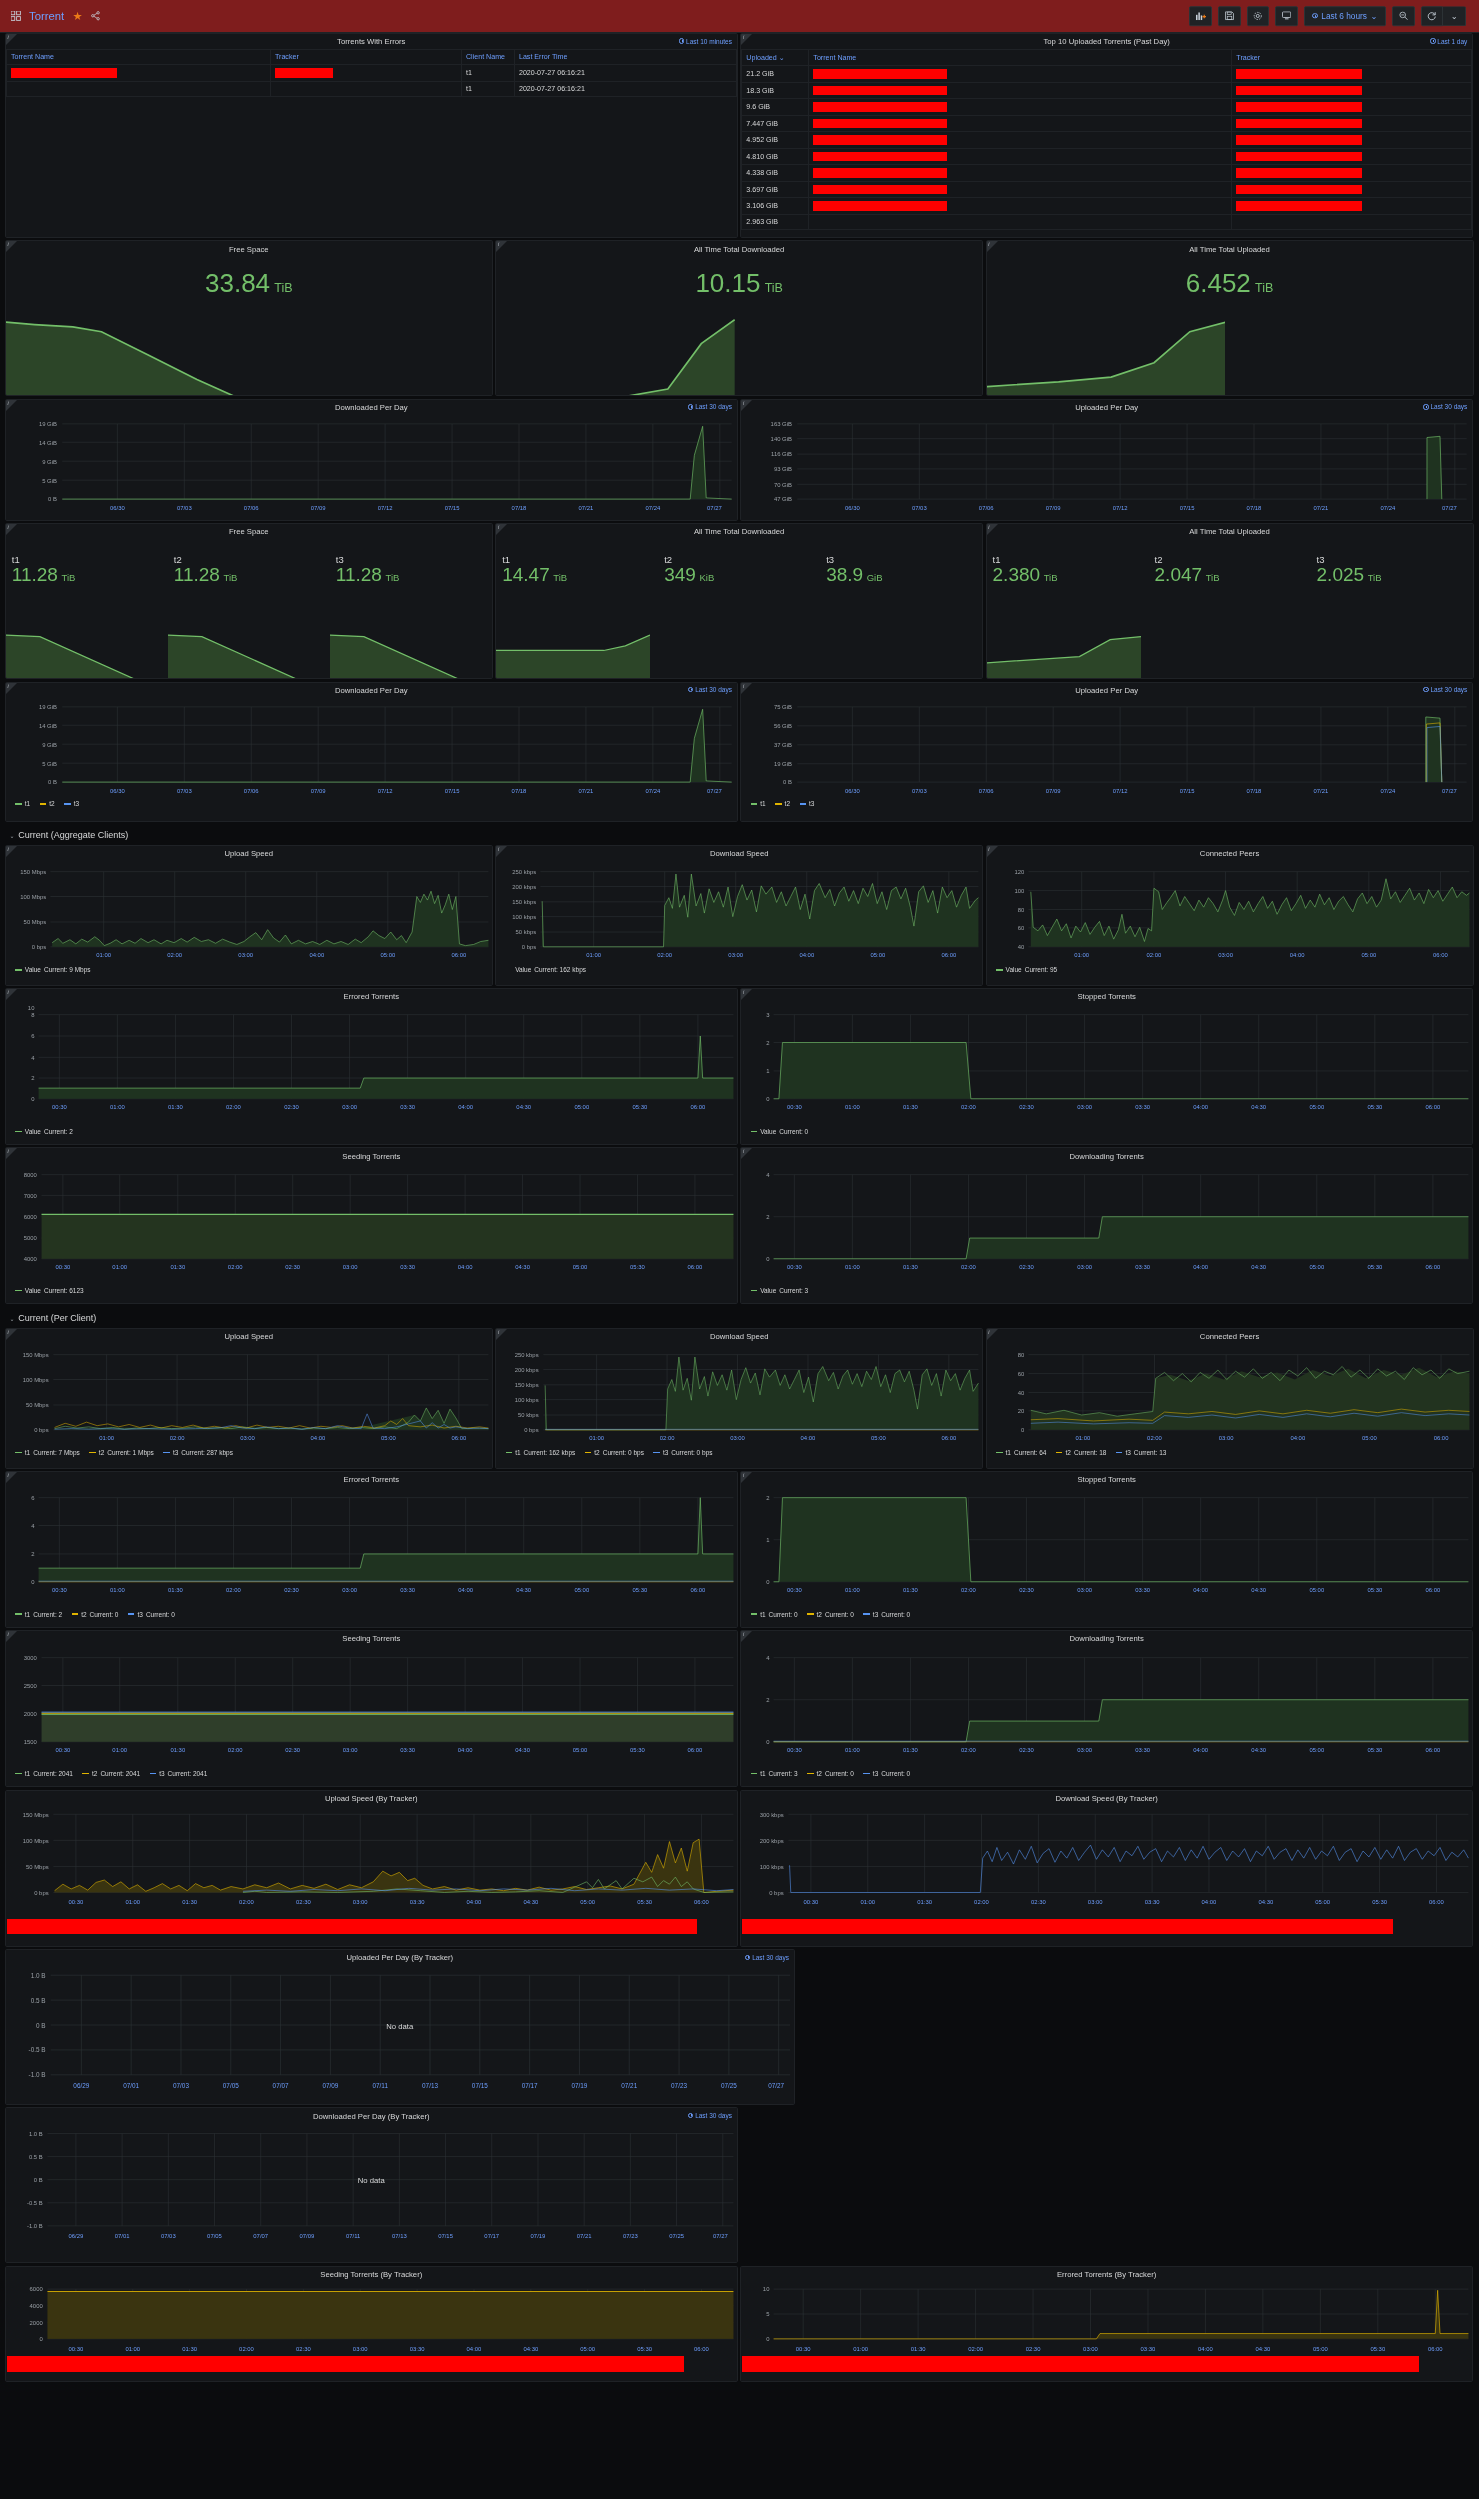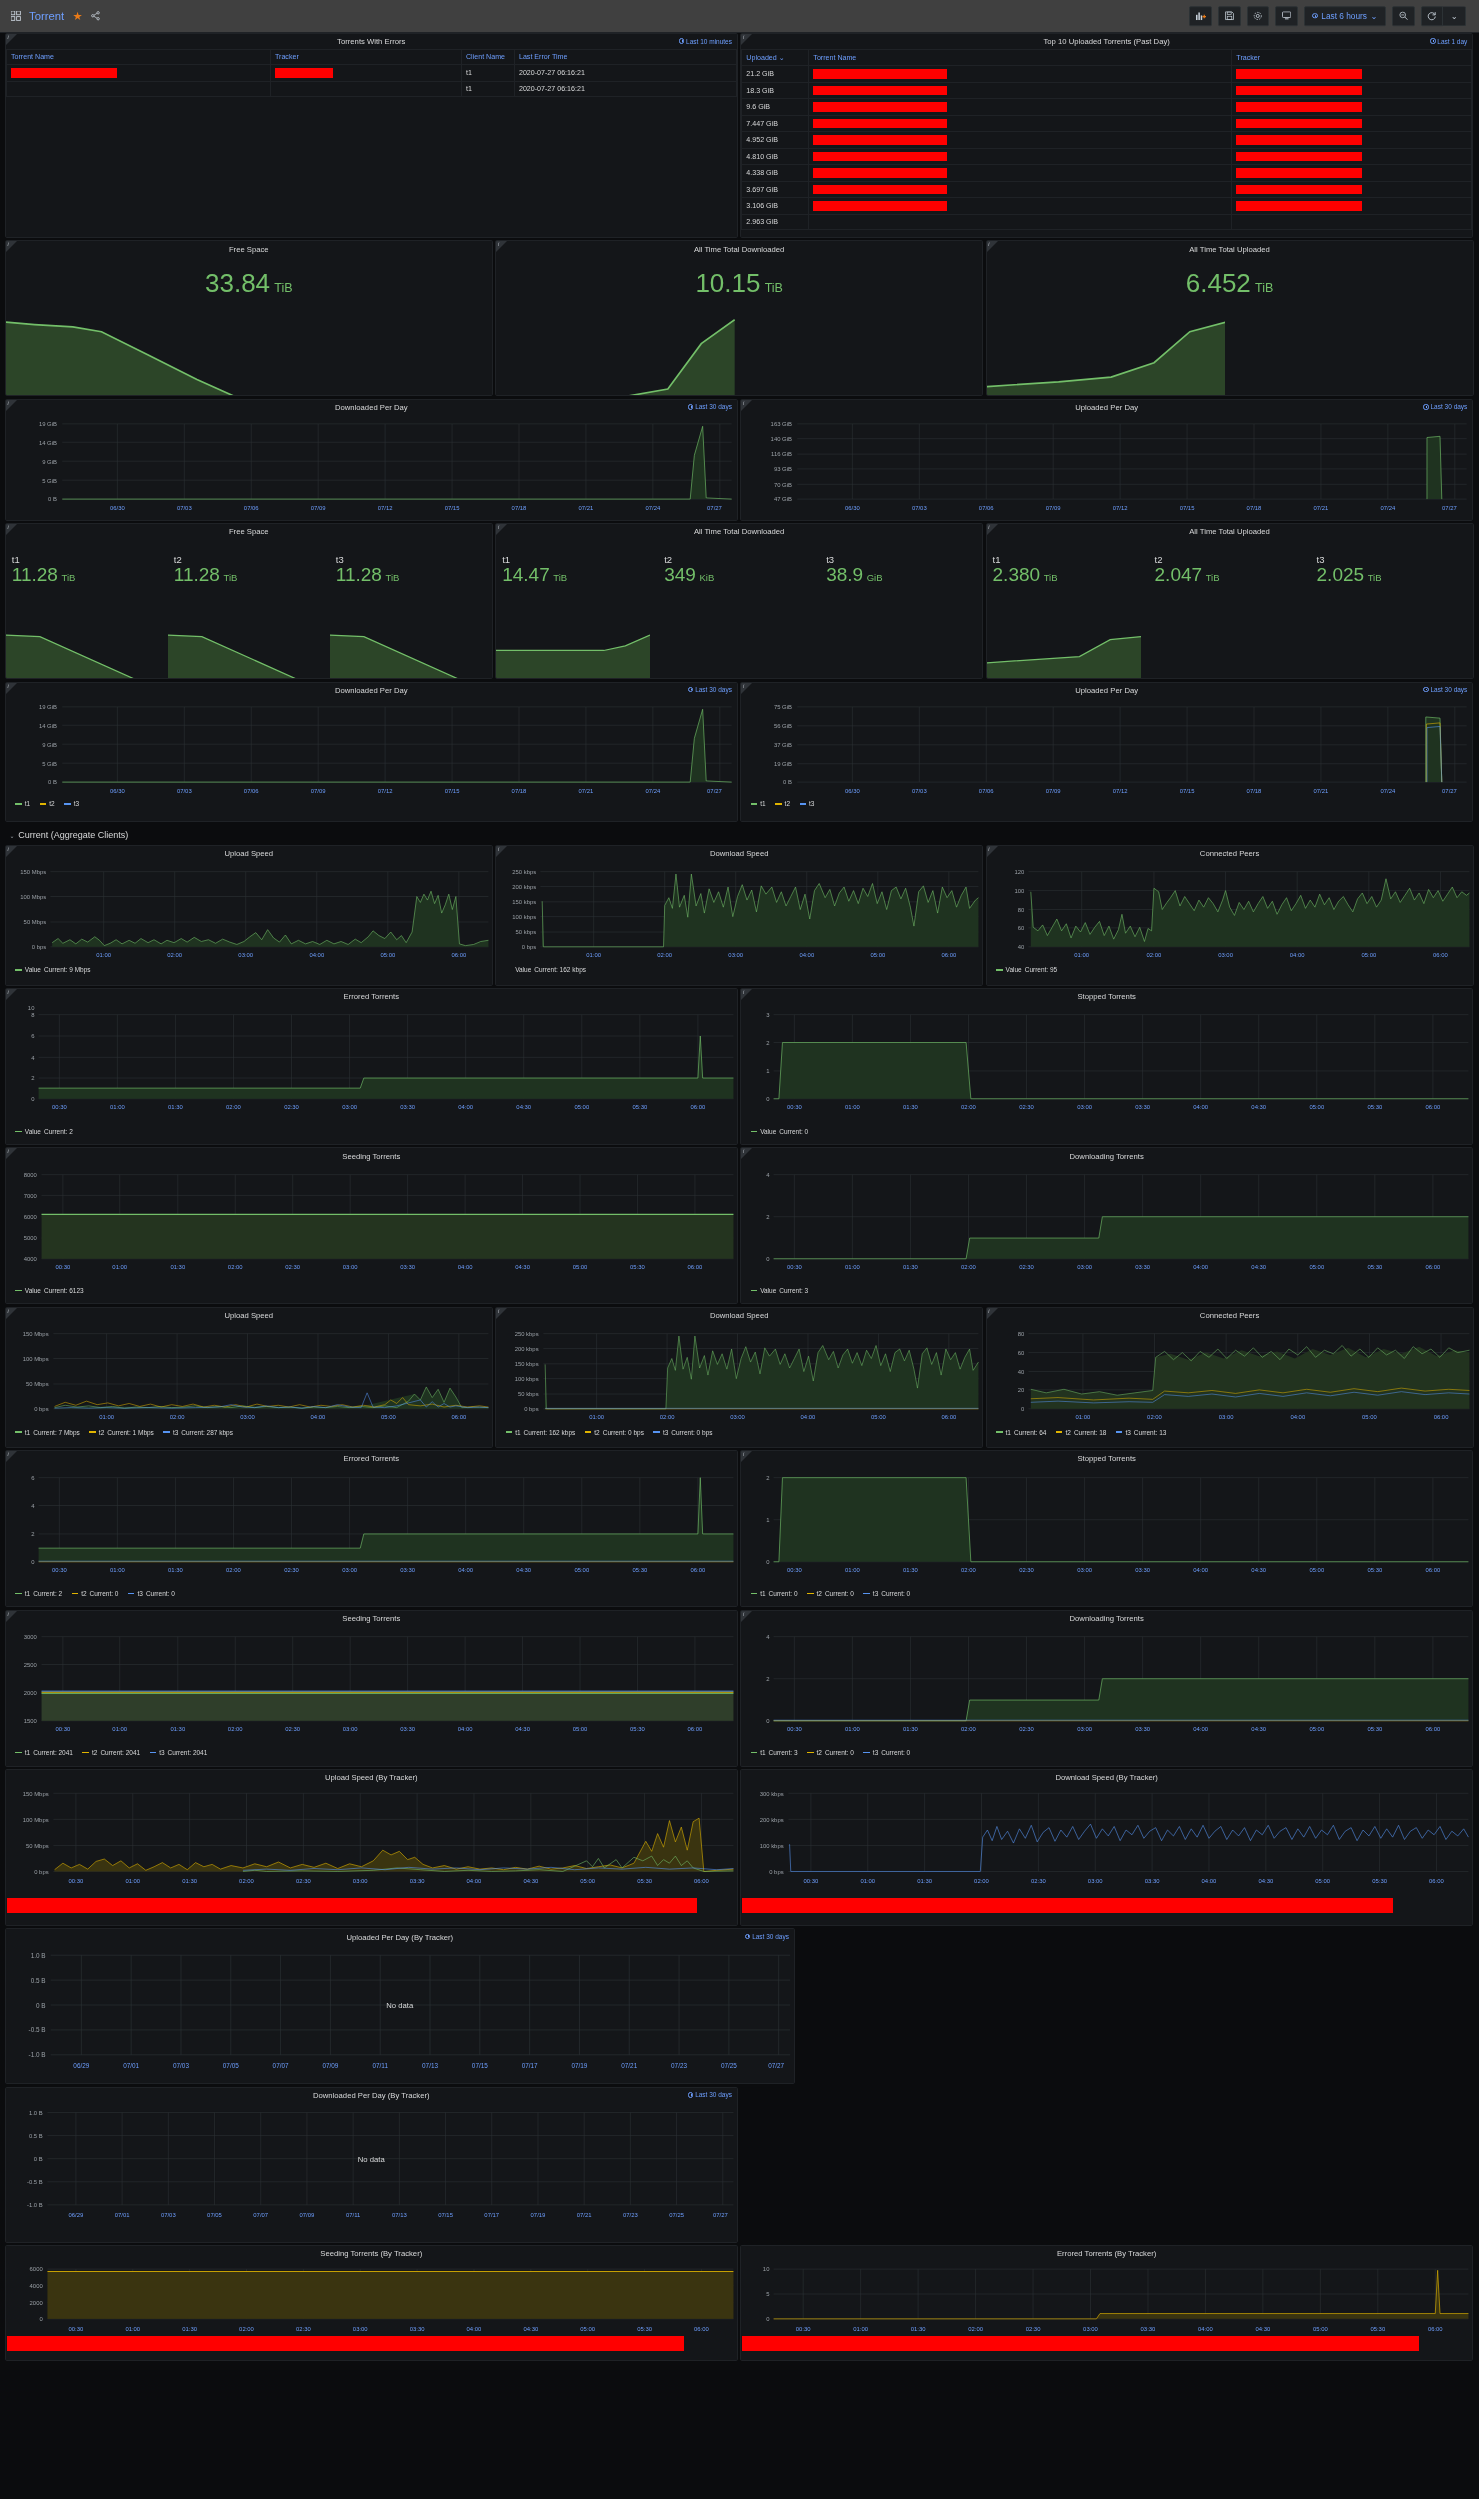--- a/index.html
+++ b/index.html
@@ -9,21 +9,21 @@
     font-family: "Liberation Sans", sans-serif;
     width: 1479px;
     height: 2500px;
     overflow: hidden;
     font-size: 7.7px;
   }
 
   
   .navbar {
     height: 33px;
-    background: #404040;
+    background: #7f1d1d;
     border-bottom: 0.6px solid #1f2226;
     display: flex; align-items: center;
     padding: 0 10.7px;
     position: relative;
   }
   .nav-left { display: flex; align-items: center; gap: 8.3px; }
   .nav-title { color: #6e9fff; font-size: 11.3px; }
   .ic { display: inline-flex; align-items: center; justify-content: center; }
   .star { color: #eb7b18; font-size: 11.3px; }
   .nav-right {
@@ -1176,20 +1176,24 @@
           <span class="lg-item">
               <span class="lg-dash" style="background:#73bf69"></span>
               <span class="lg-name">Value</span>
               <span>Current: <span>3</span></span>
             </span>
         </div>
       </div>
     </div>
   </div>
 
+  <div class="row-title">
+    <span class="caret">⌄</span>
+    <span>Current (Per Client)</span>
+  </div>
 
   <div class="panels">
 
     <div class="panel" style="width:488px;height:141px;">
       <div class="panel-head">
         <span class="info-corner"></span>
           <span class="info-i">i</span>
         <span>Upload Speed</span>
       </div>
       <div class="graph-body">

